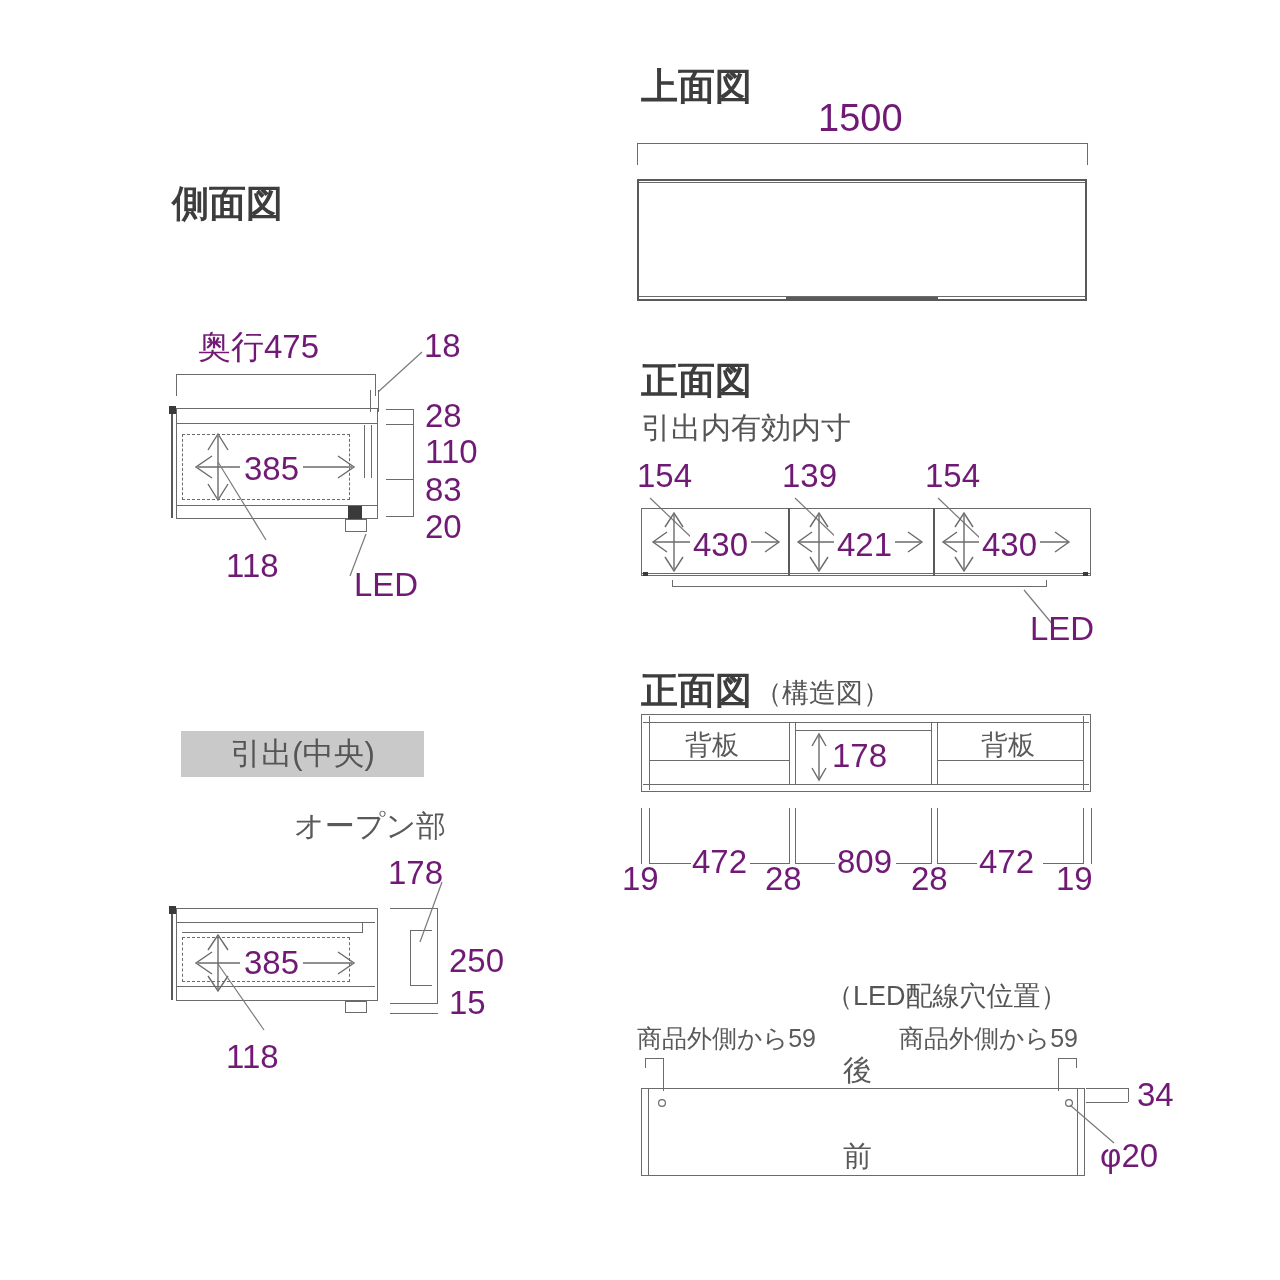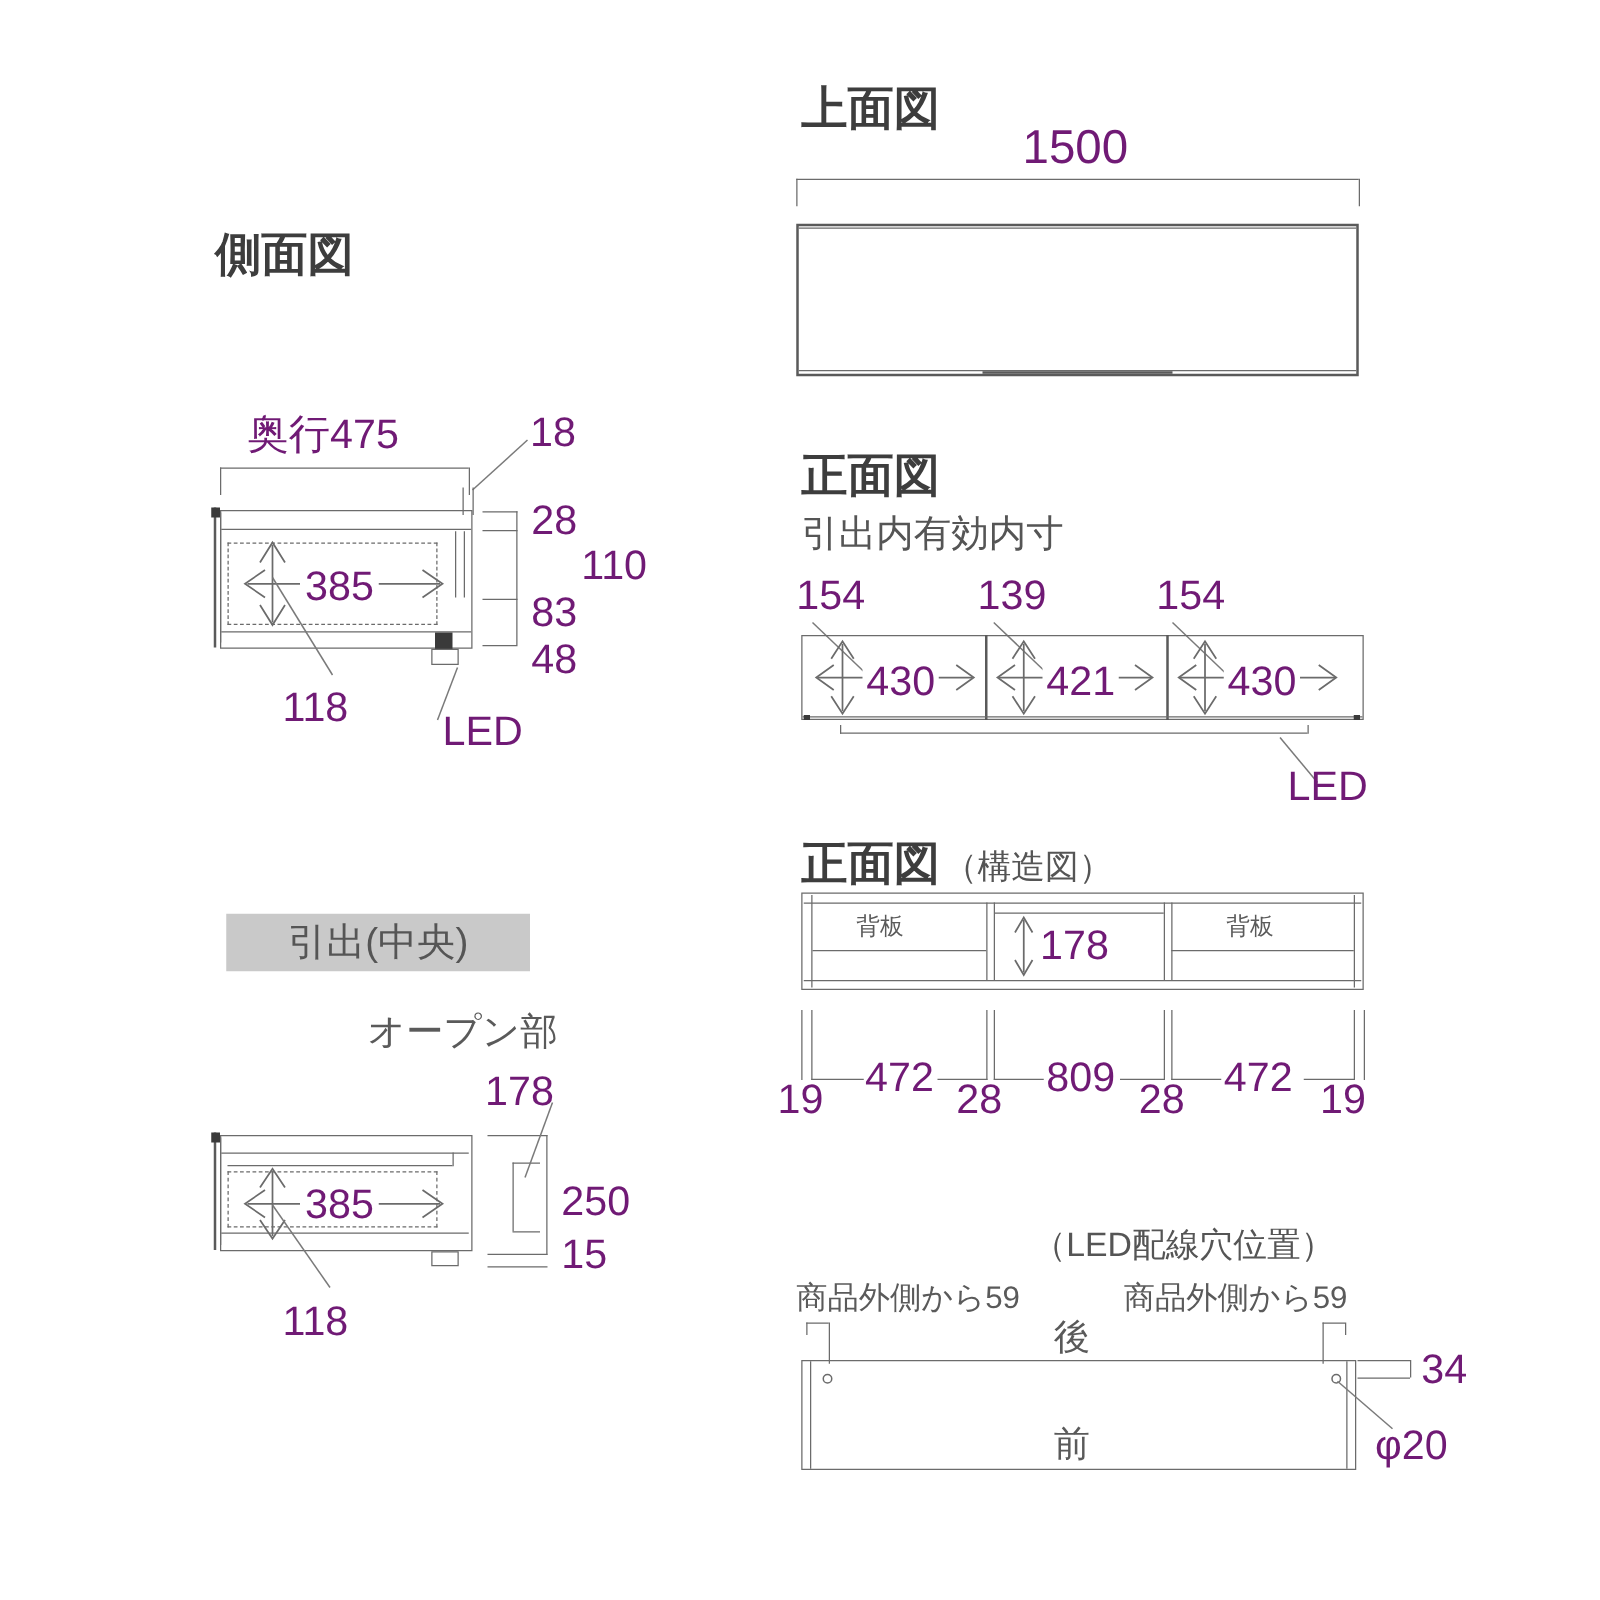--- a/index.html
+++ b/index.html
@@ -53,21 +53,21 @@
     white-space: nowrap;
   }
   .dim {
     font-size: 33px;
     color: #701a75;
     white-space: nowrap;
     line-height: 1;
     font-weight: 300;
   }
   .jp-label {
-    font-size: 19px;
+    font-size: 27px;
     color: #5a5a5a;
     white-space: nowrap;
     line-height: 1;
   }
   .jp-label-sm {
     font-size: 25px;
     color: #5a5a5a;
     white-space: nowrap;
     line-height: 1;
   }
@@ -157,23 +157,23 @@
   </svg>
   <div class="abs dim" style="left:354px; top:568px;">LED</div>
 
   <div class="abs ln-v" style="left:413px; top:409px; height:107px;"></div>
   <div class="abs ln-h" style="left:386px; top:409px; width:28px;"></div>
   <div class="abs ln-h" style="left:386px; top:424px; width:28px;"></div>
   <div class="abs ln-h" style="left:386px; top:479px; width:28px;"></div>
   <div class="abs ln-h" style="left:386px; top:516px; width:28px;"></div>
 
   <div class="abs dim" style="left:425px; top:399px;">28</div>
-  <div class="abs dim" style="left:425px; top:435px;margin-left:40px;">110</div>
+  <div class="abs dim" style="left:425px; top:435px;">110</div>
   <div class="abs dim" style="left:425px; top:473px;">83</div>
-  <div class="abs dim" style="left:425px; top:510px;">48</div>
+  <div class="abs dim" style="left:425px; top:510px;">20</div>
 
   <div class="abs gray-tag" style="left:181px; top:731px; width:243px; height:46px;">引出(中央)</div>
 
   <div class="abs jp-label" style="left:294px; top:811px; font-size:30px;">オープン部</div>
   <div class="abs dim" style="left:388px; top:856px;">178</div>
 
   <div class="abs box" style="left:176px; top:908px; width:202px; height:93px;"></div>
   <div class="abs ln-h" style="left:177px; top:922px; width:198px;"></div>
   <div class="abs ln-h" style="left:177px; top:986px; width:198px;"></div>
   <div class="abs ln-v2" style="left:171px; top:906px; height:94px;"></div>

